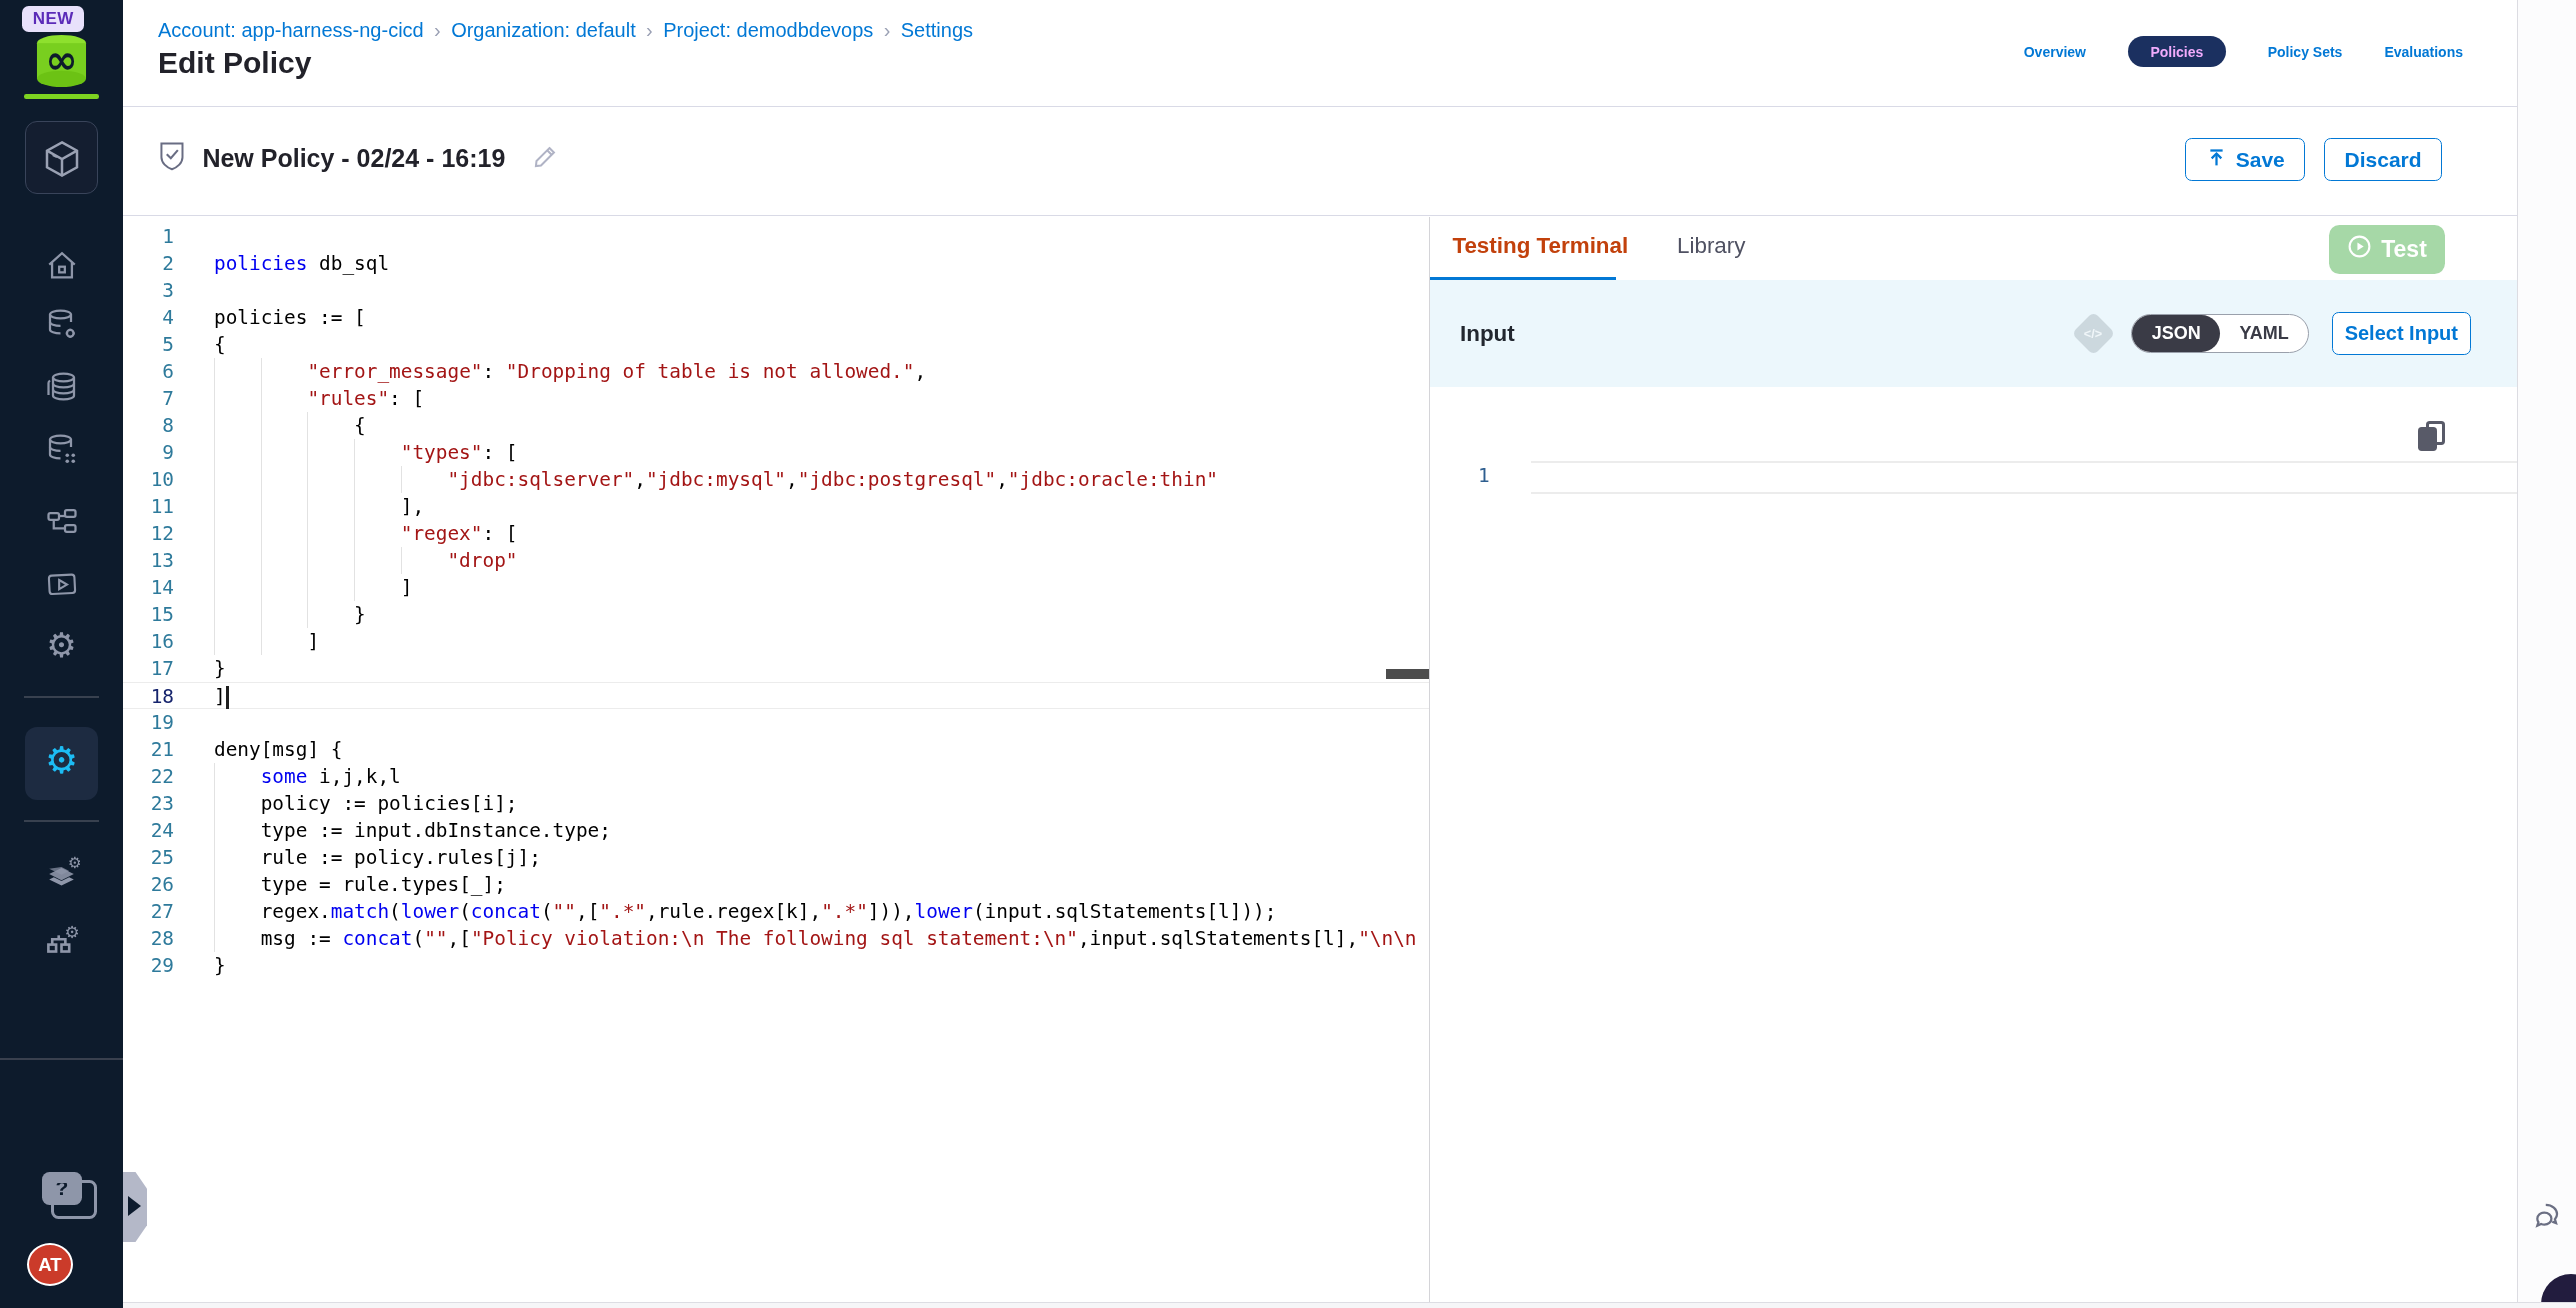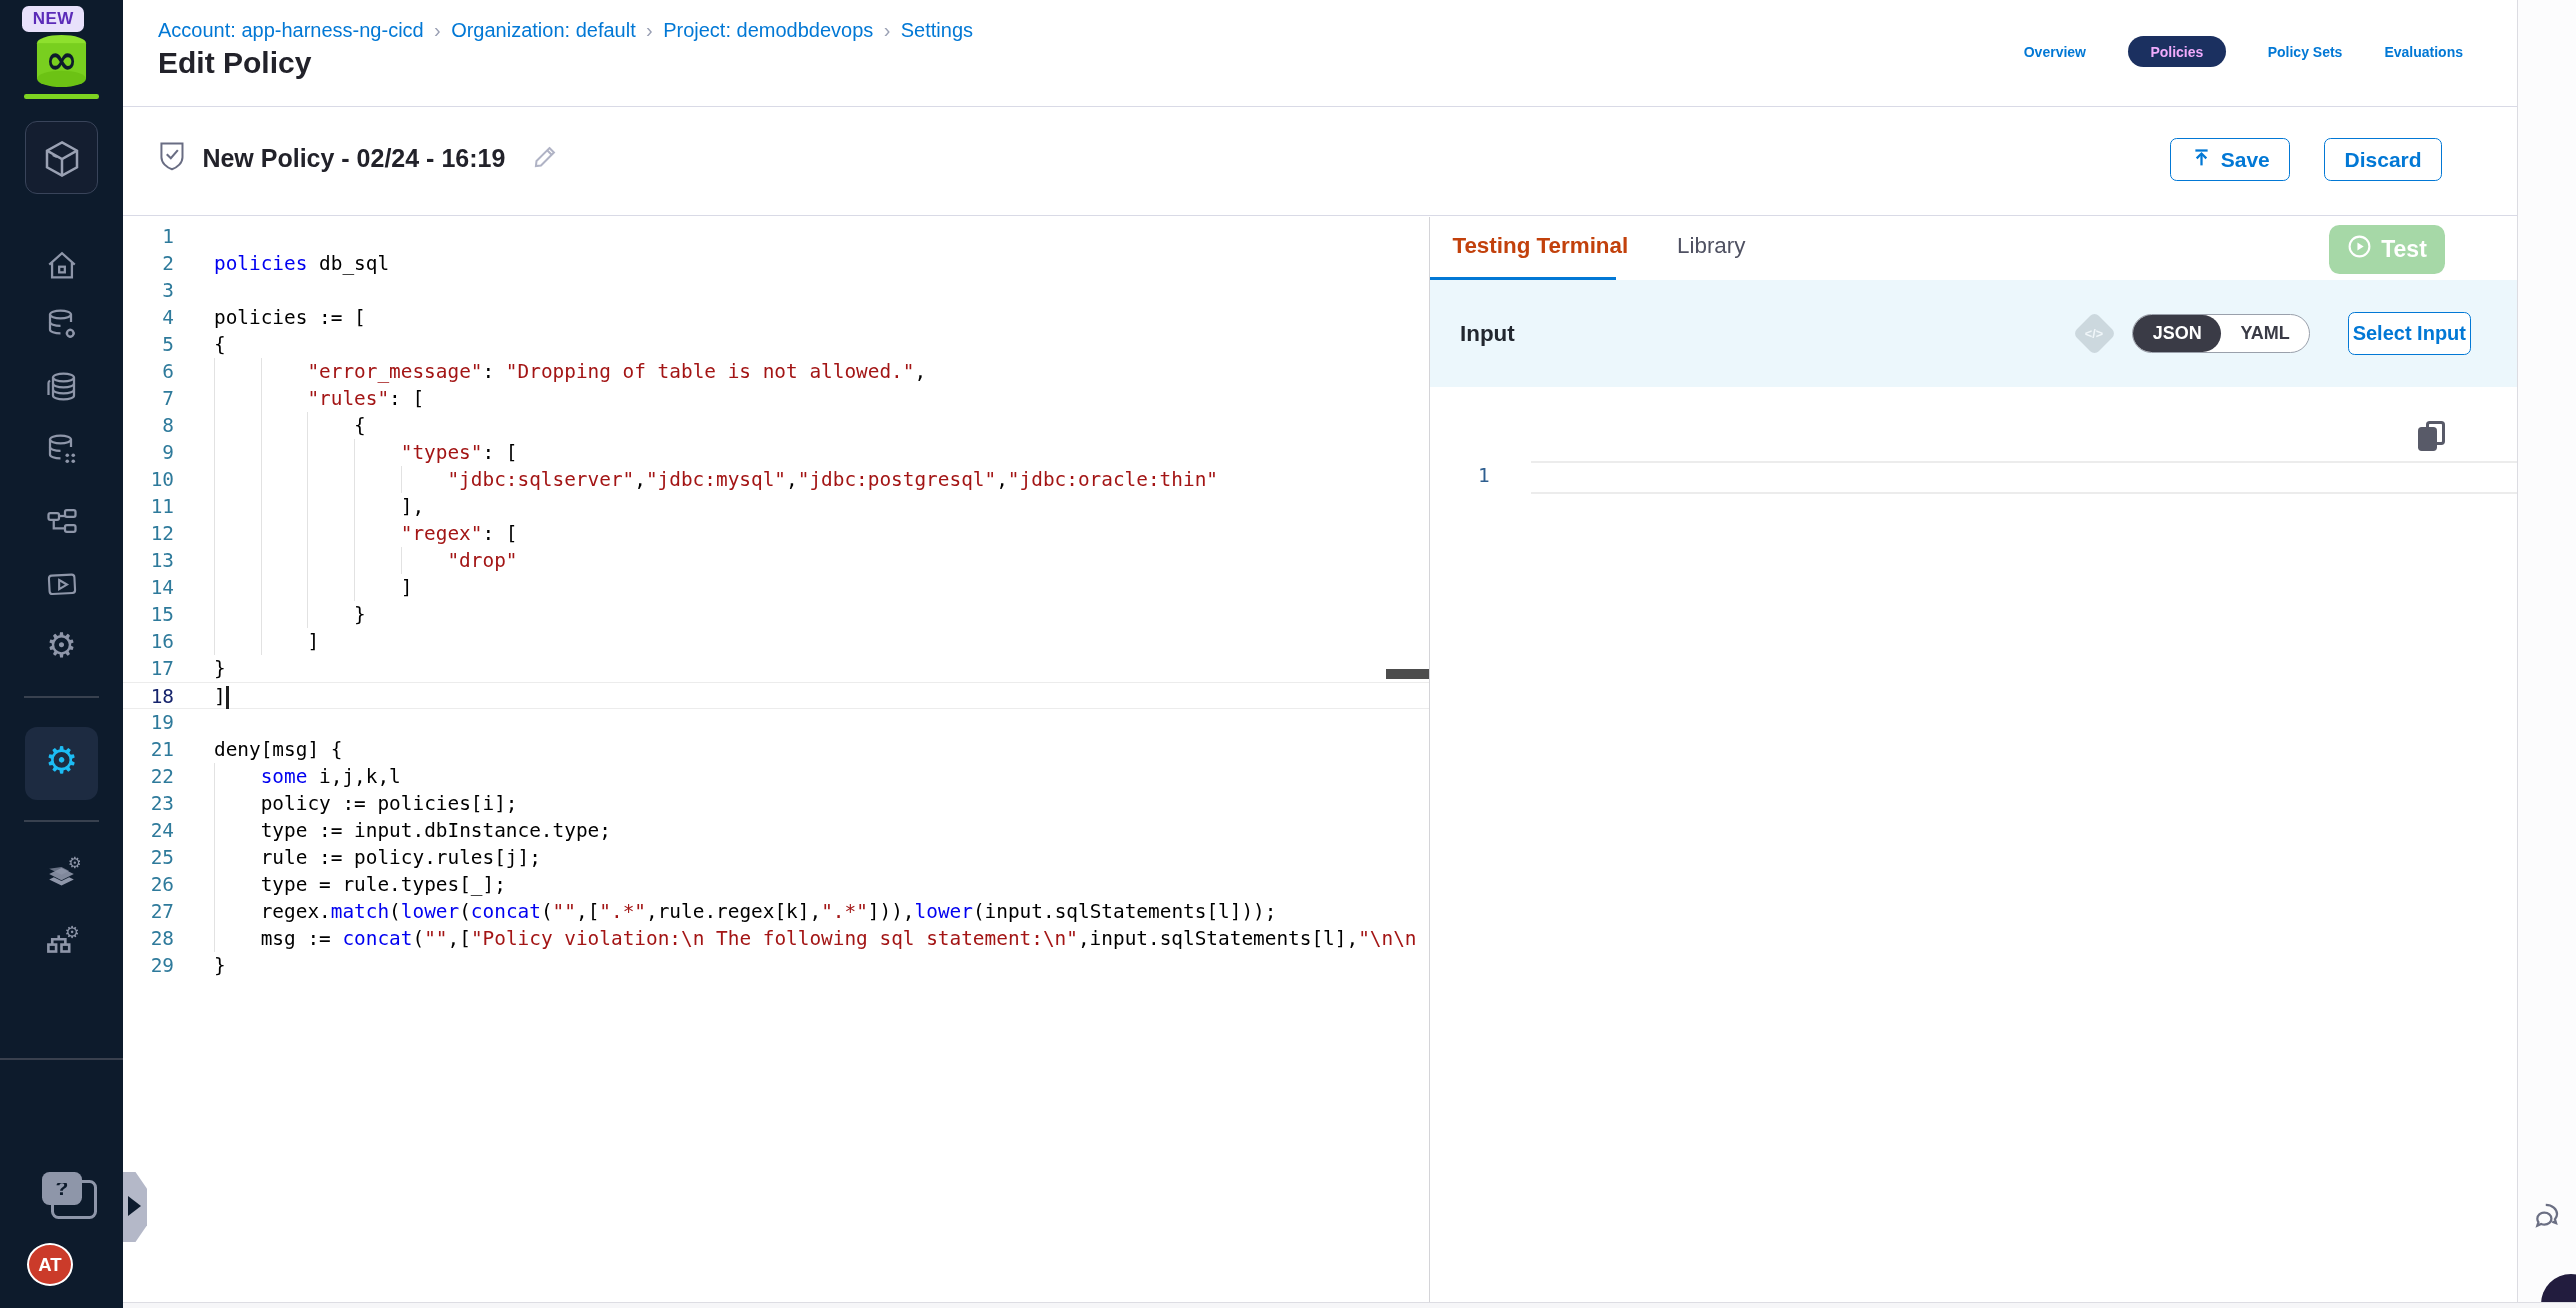--- a/index.html
+++ b/index.html
@@ -41,21 +41,21 @@
   #top-nav { position:absolute; right:54px; top:36px; display:flex; align-items:center; gap:42px; }
   #top-nav .nav-link { font-size:14px; font-weight:600; color:#0278d5; cursor:pointer; }
   #top-nav .nav-link.active { background:#1b3060; color:#f0abfc; padding:7.5px 22.4px; border-radius:745px; }
 
   
   #toolbar { position:absolute; left:123px; top:107px; width:2394px; height:109px; background:#fff; border-bottom:0.7px solid #d9dae6; }
   #policy-title-wrap { position:absolute; left:35px; top:34px; display:flex; align-items:center; gap:16.4px; }
   #policy-title { font-size:25px; font-weight:bold; color:#22222a; }
   .btn-outline { display:inline-flex; align-items:center; gap:9px; border:1.5px solid #0278d5; color:#0278d5;
                  background:#fff; border-radius:6.7px; font-size:21px; font-weight:600; padding:7.5px 19.4px; cursor:pointer; }
-  #toolbar-buttons { position:absolute; right:75px; top:31px; display:flex; gap:34px; }
+  #toolbar-buttons { position:absolute; right:75px; top:31px; display:flex; gap:19px; }
 
   
   #editor { position:absolute; left:123px; top:217px; width:1306px; height:1085px; background:#fff; overflow:hidden; }
   #editor-inner { position:absolute; left:0; top:6px; right:0; }
   .eline { position:relative; height:27px; line-height:27px; white-space:pre;
            font-family:"DejaVu Sans Mono", monospace; font-size:19.4px; color:#000; }
   .eline .num { position:absolute; left:0; top:0; width:51px; text-align:right; color:#2e7a9b; }
   .eline .code { position:absolute; left:91px; top:0; right:0; height:100%; }
   .eline.current { border-top:1.5px solid #ececec; border-bottom:1.5px solid #ececec; }
   .eline.current .num { color:#16246d; }
@@ -80,21 +80,21 @@
   #input-label { font-size:22.4px; font-weight:600; color:#22272f; margin-left:30px; }
   #input-bar-right { position:absolute; right:46px; display:flex; align-items:center; gap:22.4px; }
   #code-diamond { width:31px; height:31px; background:#ccd8de; border-radius:6px; transform:rotate(45deg);
                   display:flex; align-items:center; justify-content:center; }
   #code-diamond span { transform:rotate(-45deg); color:#f0f6f9; font-size:12.7px; font-weight:bold; }
   #fmt-toggle { display:inline-flex; align-items:center; background:#fff; border:1.5px solid #9aa0ab; border-radius:745px;justify-content:flex-end; }
   .fmt-seg { font-size:18px; font-weight:bold; padding:8.2px 19.4px; border-radius:745px; cursor:pointer; }
   .fmt-seg.sel { background:#3a3b46; color:#fff; }
   .fmt-seg.unsel { color:#3a3b46; }
   #select-input-btn { border:1.5px solid #0278d5; color:#0278d5; background:#fff; border-radius:6.7px;
-                      font-size:20px; font-weight:600; padding:9px 4px; cursor:pointer;margin-left:15px; }
+                      font-size:20px; font-weight:600; padding:9px 12px; cursor:pointer; }
   #copy-icon { position:absolute; right:69px; top:204px; width:30px; height:31px; cursor:pointer; }
   #copy-icon .back { position:absolute; left:7.5px; top:0; width:19.4px; height:24px; border:3px solid #585a68; border-radius:3.7px; background:#fff; }
   #copy-icon .front { position:absolute; left:0; top:6px; width:19.4px; height:24px; background:#585a68; border-radius:3.7px; }
   #panel-line { position:absolute; left:0; top:244px; width:100%; height:33px;
                 font-family:"DejaVu Sans Mono", monospace; font-size:19.4px; }
   #panel-line .pnum { position:absolute; left:48px; top:3px; color:#2e5e8f; }
   #panel-line .pfield { position:absolute; left:101px; right:0; top:0; height:33px; background:#fff;
                 border-top:2.2px solid #ececec; border-bottom:2.2px solid #ececec; }
 
   

